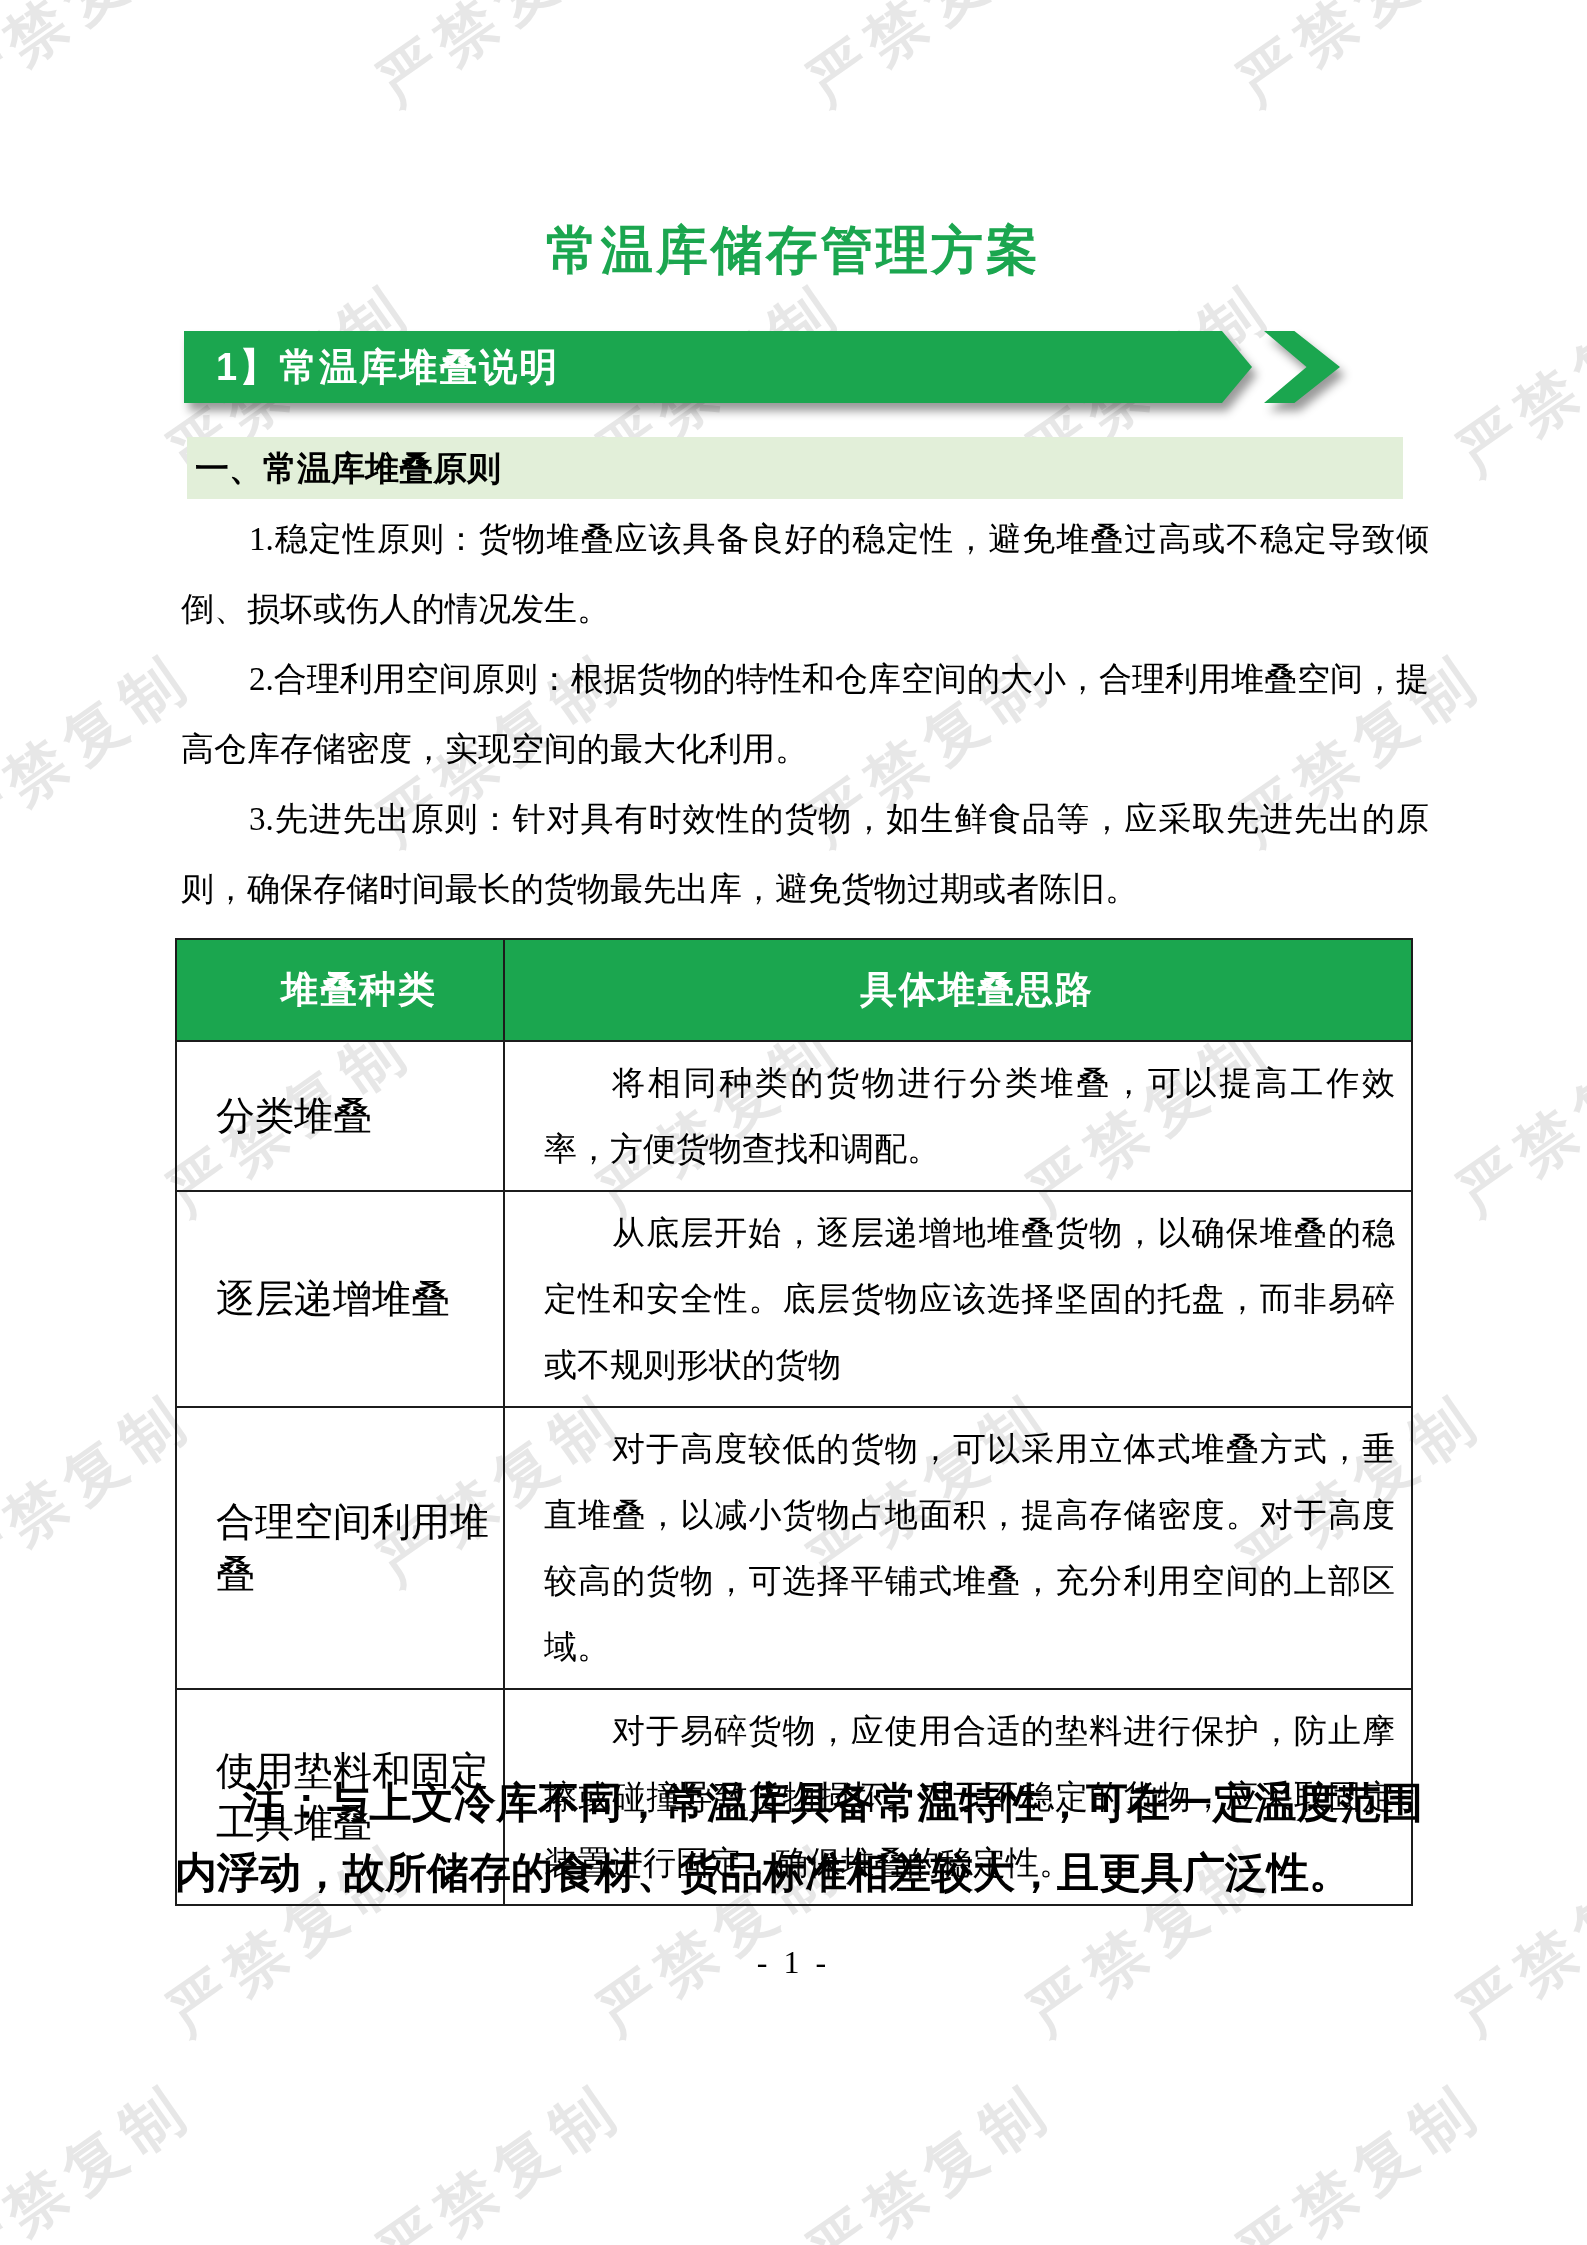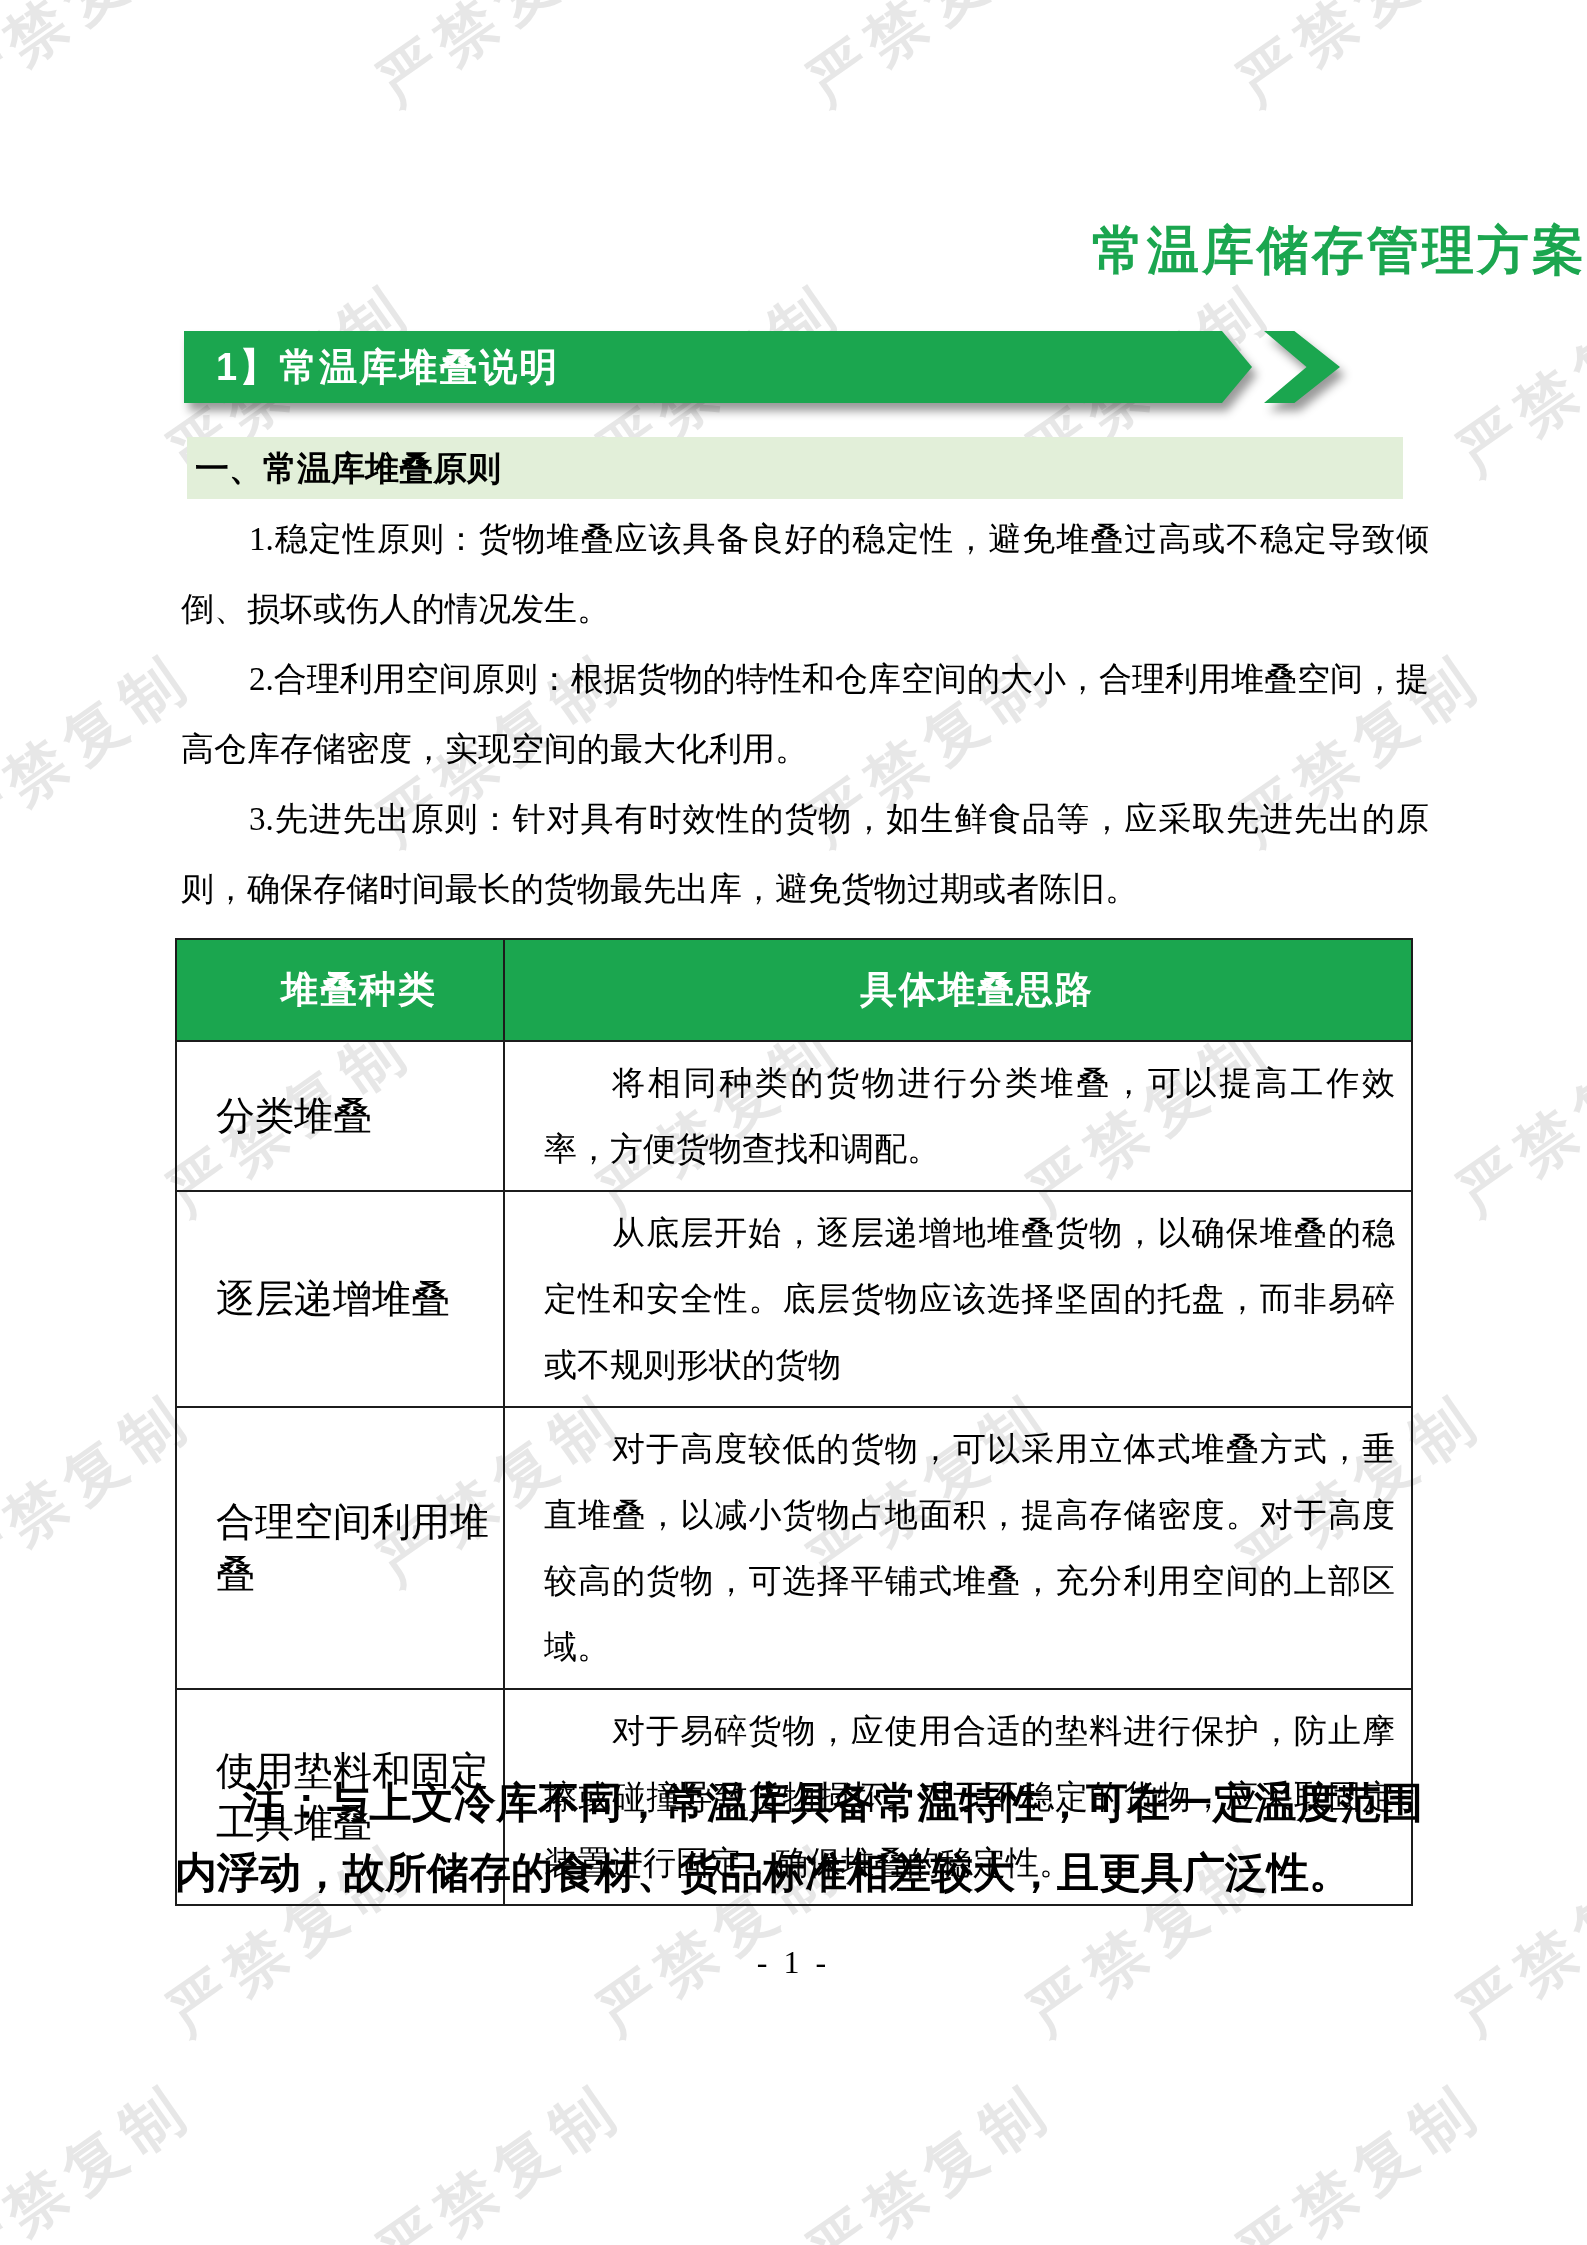--- a/index.html
+++ b/index.html
@@ -14,21 +14,21 @@
     font-family:"Liberation Sans", sans-serif;
     font-weight:bold; font-size:60px; letter-spacing:10px;
     color:rgba(70,70,70,0.13);
     transform:rotate(-35deg);
     white-space:nowrap; pointer-events:none; user-select:none;
   }
   
   .layer { position:absolute; inset:0; z-index:2; }
   .doc-title {
     position:absolute; top:216px; left:0; width:100%;
-    text-align:right;
+    text-align:center;
     font-family:"Liberation Sans", sans-serif;
     font-weight:bold; font-size:52px; letter-spacing:3px;
     color:#1BA64F;
   }
   .shadow-wrap { position:absolute; filter:drop-shadow(5px 8px 5px rgba(0,0,0,0.40));padding-left:12px; }
   .banner-bar {
     width:1068px; height:72px; background:#1BA64F;
     clip-path:polygon(0 0, calc(100% - 30px) 0, 100% 50%, calc(100% - 30px) 100%, 0 100%);
     display:flex; align-items:center; padding-left:32px; box-sizing:border-box;
   }

